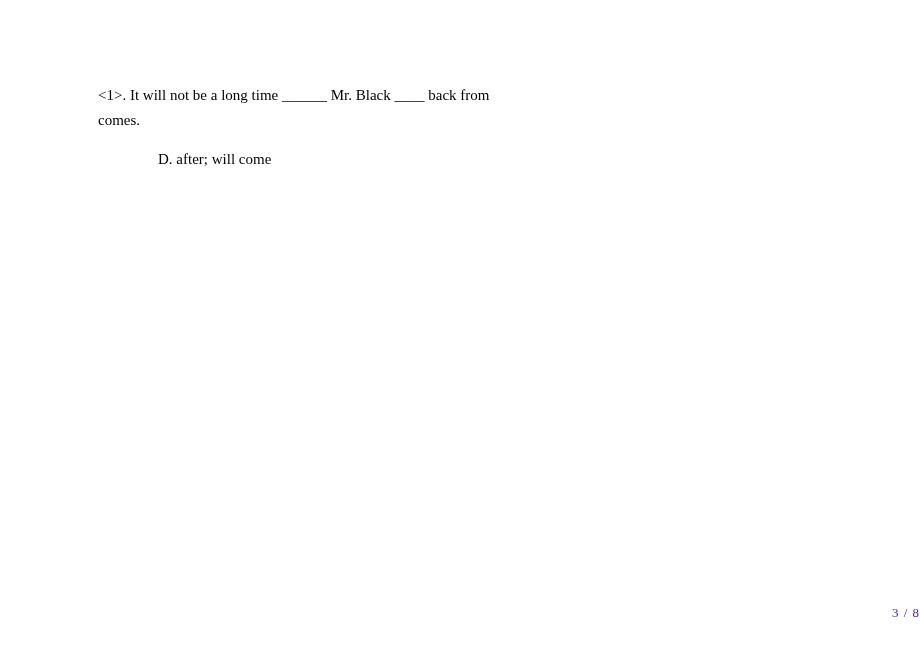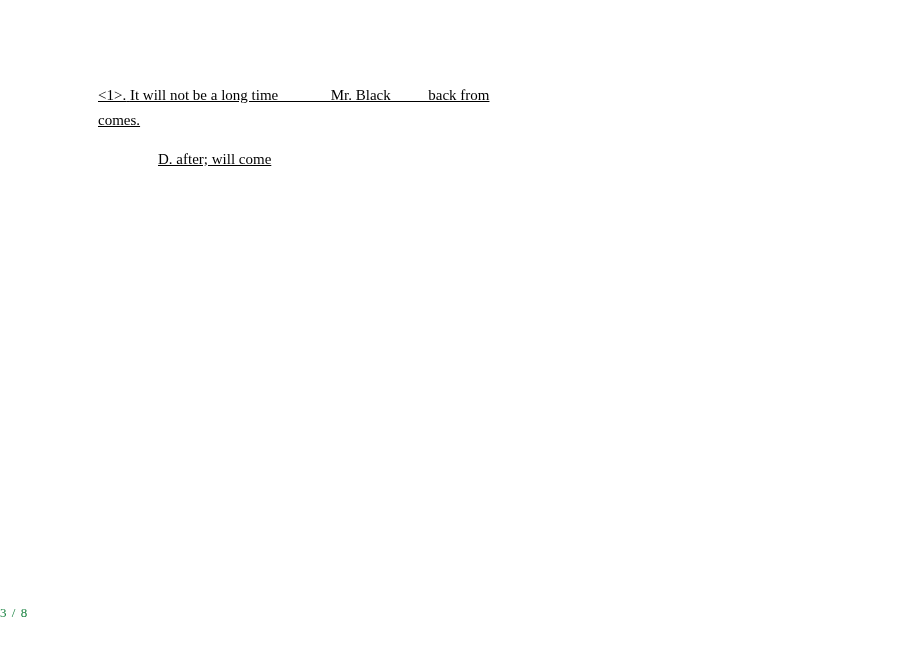--- a/index.html
+++ b/index.html
@@ -15,21 +15,20 @@
       font-size: 15px;
       color: #000000;
       position: relative;
     }
     .content {
       position: absolute;
       top: 84px;
       left: 98px;
       width: 520px;
       line-height: 1.5;
-      text-decoration: underline;
     }
     .question-line {
       margin-bottom: 2px;
     }
     .options-line {
       padding-left: 22px;
       margin-bottom: 2px;
     }
     .options-line-2 {
       padding-left: 60px;
@@ -41,23 +40,23 @@
     }
     .option-gap-small {
       display: inline-block;
       width: 14px;
     }
     .page-footer {
       position: absolute;
       bottom: 30px;
       left: 0;
       width: 100%;
-      text-align: left;
+      text-align: right;
       font-size: 13px;
-      color: #15803d;
+      color: #4c1d95;
       letter-spacing: 1px;
     }
   </style>
 </head>
 <body>
 
 <div class="content">
   <div class="question-line">
     <span>&lt;1&gt;.</span>
     <span>It will not be a long time ______ Mr. Black ____ back from</span>

